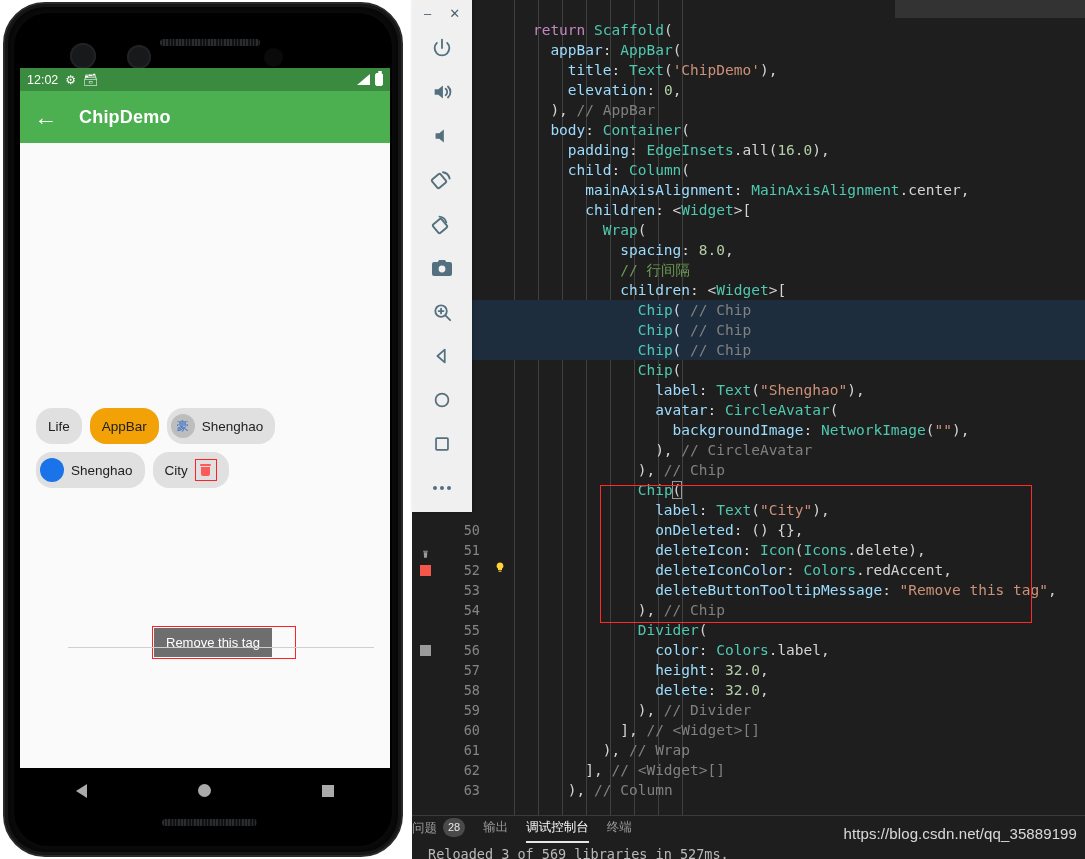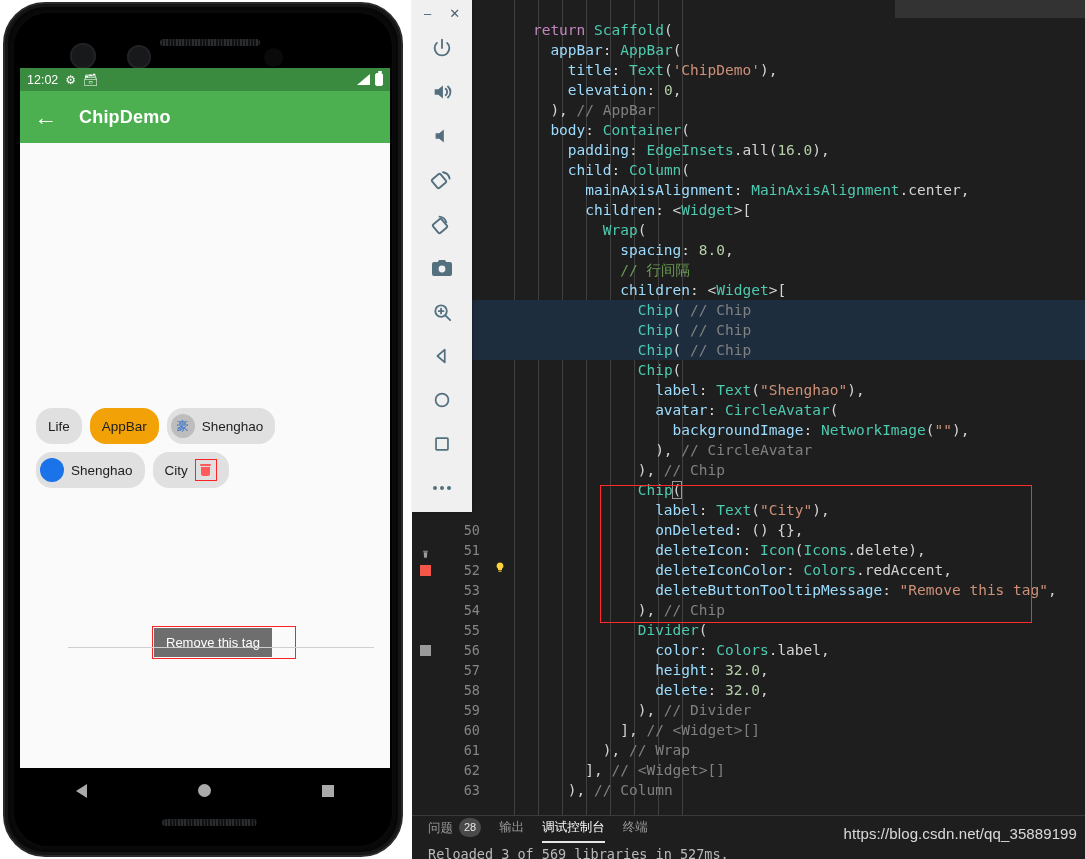--- a/index.html
+++ b/index.html
@@ -202,21 +202,21 @@
   .redbox {
     position:absolute; border: 1.5px solid #ff2a2a; pointer-events:none; z-index: 9;
   }
 
   
   .bottom-panel {
     position:absolute; left:0; right:0; bottom:0; height: 44px;
     background:#1e1e1e; border-top: 1px solid #3a3a3a;
   }
   .panel-tabs {
-    display:flex; align-items:center; gap: 18px; height: 26px; padding-left: 16px;
+    display:flex; align-items:center; gap: 18px; height: 26px; padding-left: 0;
     font-family:"Liberation Sans", sans-serif; font-size: 12.5px; color:#9a9a9a;
   }
   .panel-tabs .tab { position:relative; padding-bottom: 4px; }
   .panel-tabs .tab.active { color:#ffffff; }
   .panel-tabs .tab.active::after {
     content:""; position:absolute; left:0; right:0; bottom:-3px; height:1.5px; background:#e7e7e7;
   }
   .badge {
     display:inline-flex; align-items:center; justify-content:center;
     min-width: 19px; height: 19px; border-radius: 10px;

